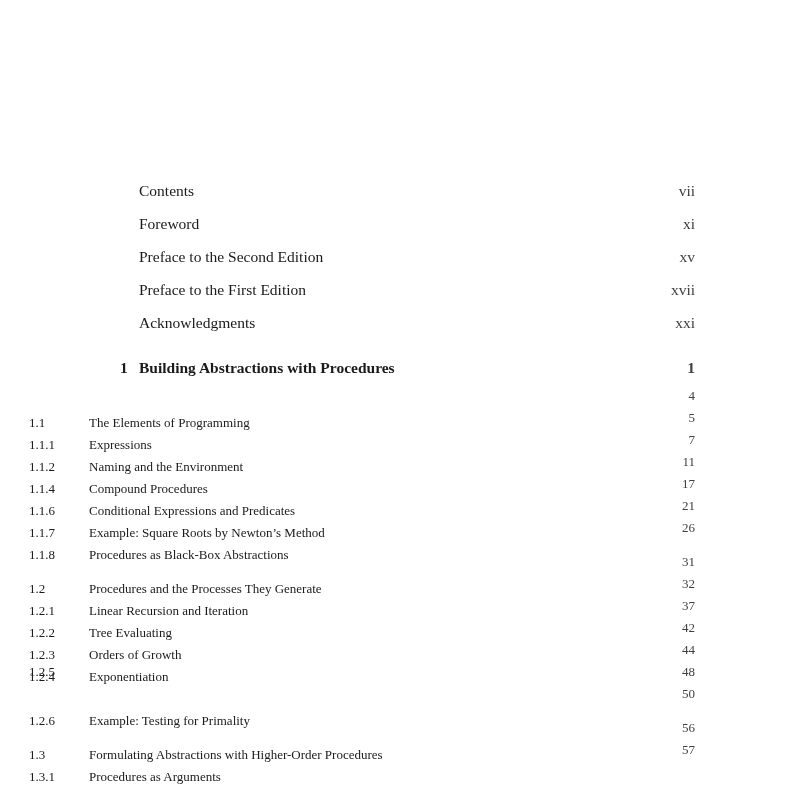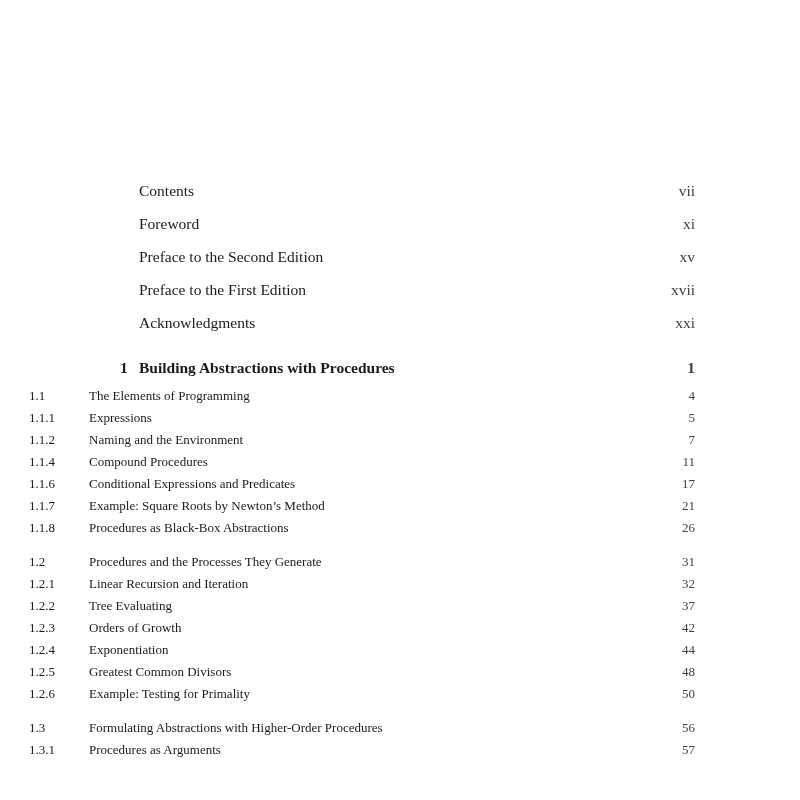--- a/index.html
+++ b/index.html
@@ -88,20 +88,21 @@
     height: 22px;
     font-size: 13px;
     padding-left: 29px;
   }
   .row.section .num {
     width: 19px;
     flex: 0 0 19px;
   }
   .row.section .title {
     flex: 1 1 auto;
+    margin-top: 27px;
   }
 
   
   .row.lvl2 .num {
     width: 60px;
     flex: 0 0 60px;
   }
   .row.lvl2 .title {
     padding-left: 0;
   }
@@ -235,21 +236,20 @@
           <span class="title">Orders of Growth</span>
           <span class="pageno">42</span>
         </div>
         <div class="row section lvl3">
           <span class="num">1.2.4</span>
           <span class="title">Exponentiation</span>
           <span class="pageno">44</span>
         </div>
         <div class="row section lvl3">
           <span class="num">1.2.5</span>
-          <span class="title">Greatest Common Divisors</span>
           <span class="pageno">48</span>
         </div>
         <div class="row section lvl3">
           <span class="num">1.2.6</span>
           <span class="title">Example: Testing for Primality</span>
           <span class="pageno">50</span>
         </div>
       </div>
     <div class="gap-group"></div>
     <div>

